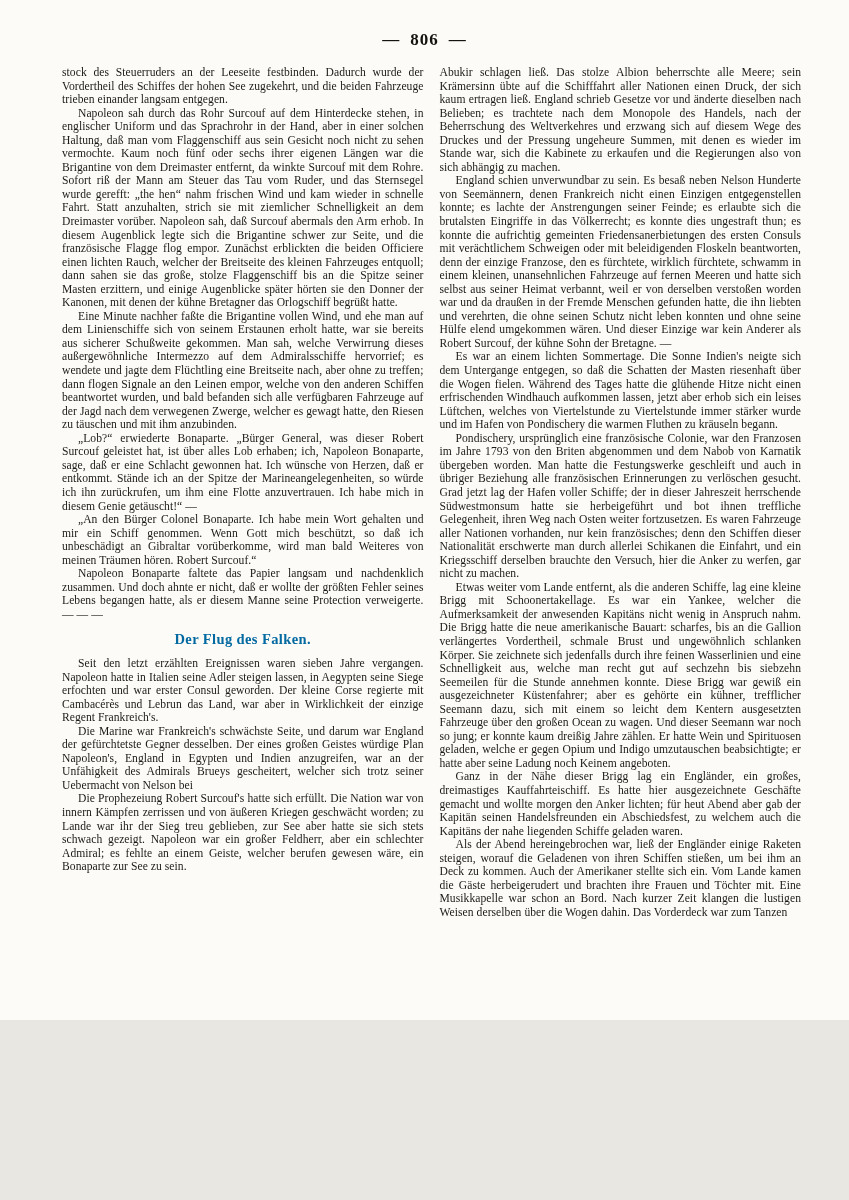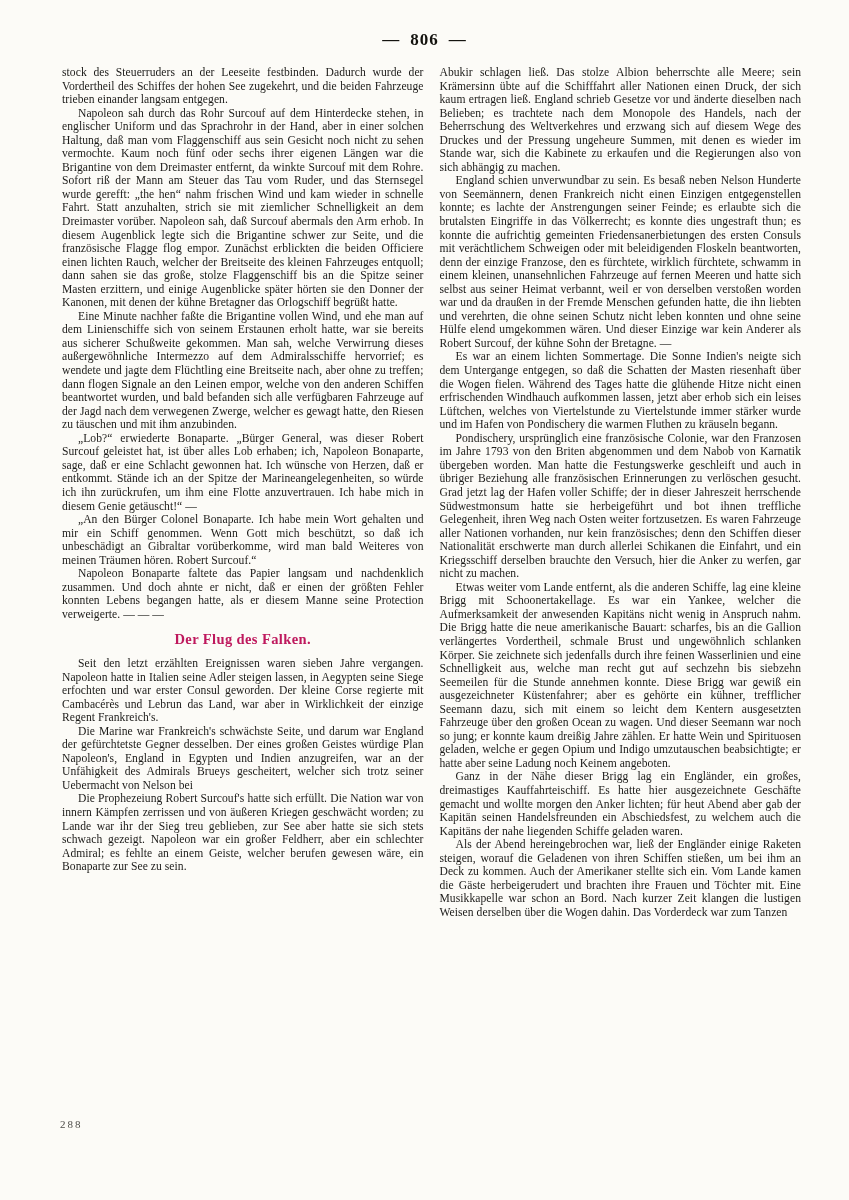--- a/index.html
+++ b/index.html
@@ -2,21 +2,21 @@
 <html lang="de"><head>
 <meta charset="utf-8">
 <style>
   html,body{margin:0;padding:0;}
   body{
     background:#e9e7e2;
     font-family:"Liberation Serif", serif;
   }
   .page{
     position:relative;
-    width:849px;height:1200px;
+    width:849px;height:1020px;
     margin:0 auto;
     background:#fcfbf7;
     color:#1b1a18;
     overflow:hidden;
     box-sizing:border-box;
   }
   .page-header{
     position:absolute;
     top:30px;left:0;right:0;
     text-align:center;
@@ -51,21 +51,21 @@
     text-indent:16px;
   }
   .col p.noindent{text-indent:0;}
   .col h2.section-heading{
     margin:12px 0 10px 0;
     text-align:center;
     text-indent:0;
     font-size:14.5px;
     font-weight:bold;
     letter-spacing:0.4px;
-    color:#be185d;
+    color:#0369a1;
   }
   .signature{
     position:absolute;
     left:60px;top:1118px;
     font-size:11px;
     letter-spacing:2px;
     color:#4d4c48;
   }
 </style>
 </head>
@@ -77,21 +77,21 @@
     <span class="dash">—</span><span>806</span><span class="dash">—</span>
   </div>
 
   <div class="columns">
     <div class="col">
         <p class="noindent">stock des Steuerruders an der Leeseite festbinden. Dadurch wurde der Vordertheil des Schiffes der hohen See zugekehrt, und die beiden Fahrzeuge trieben einander langsam entgegen.</p>
         <p>Napoleon sah durch das Rohr Surcouf auf dem Hinterdecke stehen, in englischer Uniform und das Sprachrohr in der Hand, aber in einer solchen Haltung, daß man vom Flaggenschiff aus sein Gesicht noch nicht zu sehen vermochte. Kaum noch fünf oder sechs ihrer eigenen Längen war die Brigantine von dem Dreimaster entfernt, da winkte Surcouf mit dem Rohre. Sofort riß der Mann am Steuer das Tau vom Ruder, und das Sternsegel wurde gerefft: „the hen“ nahm frischen Wind und kam wieder in schnelle Fahrt. Statt anzuhalten, strich sie mit ziemlicher Schnelligkeit an dem Dreimaster vorüber. Napoleon sah, daß Surcouf abermals den Arm erhob. In diesem Augenblick legte sich die Brigantine schwer zur Seite, und die französische Flagge flog empor. Zunächst erblickten die beiden Officiere einen lichten Rauch, welcher der Breitseite des kleinen Fahrzeuges entquoll; dann sahen sie das große, stolze Flaggenschiff bis an die Spitze seiner Masten erzittern, und einige Augenblicke später hörten sie den Donner der Kanonen, mit denen der kühne Bretagner das Orlogschiff begrüßt hatte.</p>
         <p>Eine Minute nachher faßte die Brigantine vollen Wind, und ehe man auf dem Linienschiffe sich von seinem Erstaunen erholt hatte, war sie bereits aus sicherer Schußweite gekommen. Man sah, welche Verwirrung dieses außergewöhnliche Intermezzo auf dem Admiralsschiffe hervorrief; es wendete und jagte dem Flüchtling eine Breitseite nach, aber ohne zu treffen; dann flogen Signale an den Leinen empor, welche von den anderen Schiffen beantwortet wurden, und bald befanden sich alle verfügbaren Fahrzeuge auf der Jagd nach dem verwegenen Zwerge, welcher es gewagt hatte, den Riesen zu täuschen und mit ihm anzubinden.</p>
         <p>„Lob?“ erwiederte Bonaparte. „Bürger General, was dieser Robert Surcouf geleistet hat, ist über alles Lob erhaben; ich, Napoleon Bonaparte, sage, daß er eine Schlacht gewonnen hat. Ich wünsche von Herzen, daß er entkommt. Stände ich an der Spitze der Marineangelegenheiten, so würde ich ihn zurückrufen, um ihm eine Flotte anzuvertrauen. Ich habe mich in diesem Genie getäuscht!“ —</p>
         <p>„An den Bürger Colonel Bonaparte. Ich habe mein Wort gehalten und mir ein Schiff genommen. Wenn Gott mich beschützt, so daß ich unbeschädigt an Gibraltar vorüberkomme, wird man bald Weiteres von meinen Träumen hören. Robert Surcouf.“</p>
-        <p>Napoleon Bonaparte faltete das Papier langsam und nachdenklich zusammen. Und doch ahnte er nicht, daß er einen der größten Fehler konnten Lebens begangen hatte, als er diesem Manne seine Protection verweigerte. — — —</p>
+        <p>Napoleon Bonaparte faltete das Papier langsam und nachdenklich zusammen. Und doch ahnte er nicht, daß er wollte der größten Fehler seines Lebens begangen hatte, als er diesem Manne seine Protection verweigerte. — — —</p>
         <h2 class="section-heading">Der Flug des Falken.</h2>
         <p>Seit den letzt erzählten Ereignissen waren sieben Jahre vergangen. Napoleon hatte in Italien seine Adler steigen lassen, in Aegypten seine Siege erfochten und war erster Consul geworden. Der kleine Corse regierte mit Cambacérès und Lebrun das Land, war aber in Wirklichkeit der einzige Regent Frankreich's.</p>
         <p>Die Marine war Frankreich's schwächste Seite, und darum war England der gefürchtetste Gegner desselben. Der eines großen Geistes würdige Plan Napoleon's, England in Egypten und Indien anzugreifen, war an der Unfähigkeit des Admirals Brueys gescheitert, welcher sich trotz seiner Uebermacht von Nelson bei</p>
         <p>Die Prophezeiung Robert Surcouf's hatte sich erfüllt. Die Nation war von innern Kämpfen zerrissen und von äußeren Kriegen geschwächt worden; zu Lande war ihr der Sieg treu geblieben, zur See aber hatte sie sich stets schwach gezeigt. Napoleon war ein großer Feldherr, aber ein schlechter Admiral; es fehlte an einem Geiste, welcher berufen gewesen wäre, ein Bonaparte zur See zu sein.</p>
       </div>
     <div class="col">
         <p class="noindent">Abukir schlagen ließ. Das stolze Albion beherrschte alle Meere; sein Krämersinn übte auf die Schifffahrt aller Nationen einen Druck, der sich kaum ertragen ließ. England schrieb Gesetze vor und änderte dieselben nach Belieben; es trachtete nach dem Monopole des Handels, nach der Beherrschung des Weltverkehres und erzwang sich auf diesem Wege des Druckes und der Pressung ungeheure Summen, mit denen es wieder im Stande war, sich die Kabinete zu erkaufen und die Regierungen also von sich abhängig zu machen.</p>
         <p>England schien unverwundbar zu sein. Es besaß neben Nelson Hunderte von Seemännern, denen Frankreich nicht einen Einzigen entgegenstellen konnte; es lachte der Anstrengungen seiner Feinde; es erlaubte sich die brutalsten Eingriffe in das Völkerrecht; es konnte dies ungestraft thun; es konnte die aufrichtig gemeinten Friedensanerbietungen des ersten Consuls mit verächtlichem Schweigen oder mit beleidigenden Floskeln beantworten, denn der einzige Franzose, den es fürchtete, wirklich fürchtete, schwamm in einem kleinen, unansehnlichen Fahrzeuge auf fernen Meeren und hatte sich selbst aus seiner Heimat verbannt, weil er von derselben verstoßen worden war und da draußen in der Fremde Menschen gefunden hatte, die ihn liebten und verehrten, die ohne seinen Schutz nicht leben konnten und ohne seine Hülfe elend umgekommen wären. Und dieser Einzige war kein Anderer als Robert Surcouf, der kühne Sohn der Bretagne. —</p>
         <p>Es war an einem lichten Sommertage. Die Sonne Indien's neigte sich dem Untergange entgegen, so daß die Schatten der Masten riesenhaft über die Wogen fielen. Während des Tages hatte die glühende Hitze nicht einen erfrischenden Windhauch aufkommen lassen, jetzt aber erhob sich ein leises Lüftchen, welches von Viertelstunde zu Viertelstunde immer stärker wurde und im Hafen von Pondischery die warmen Fluthen zu kräuseln begann.</p>
         <p>Pondischery, ursprünglich eine französische Colonie, war den Franzosen im Jahre 1793 von den Briten abgenommen und dem Nabob von Karnatik übergeben worden. Man hatte die Festungswerke geschleift und auch in übriger Beziehung alle französischen Erinnerungen zu verlöschen gesucht. Grad jetzt lag der Hafen voller Schiffe; der in dieser Jahreszeit herrschende Südwestmonsum hatte sie herbeigeführt und bot ihnen treffliche Gelegenheit, ihren Weg nach Osten weiter fortzusetzen. Es waren Fahrzeuge aller Nationen vorhanden, nur kein französisches; denn den Schiffen dieser Nationalität erschwerte man durch allerlei Schikanen die Einfahrt, und ein Kriegsschiff derselben brauchte den Versuch, hier die Anker zu werfen, gar nicht zu machen.</p>

